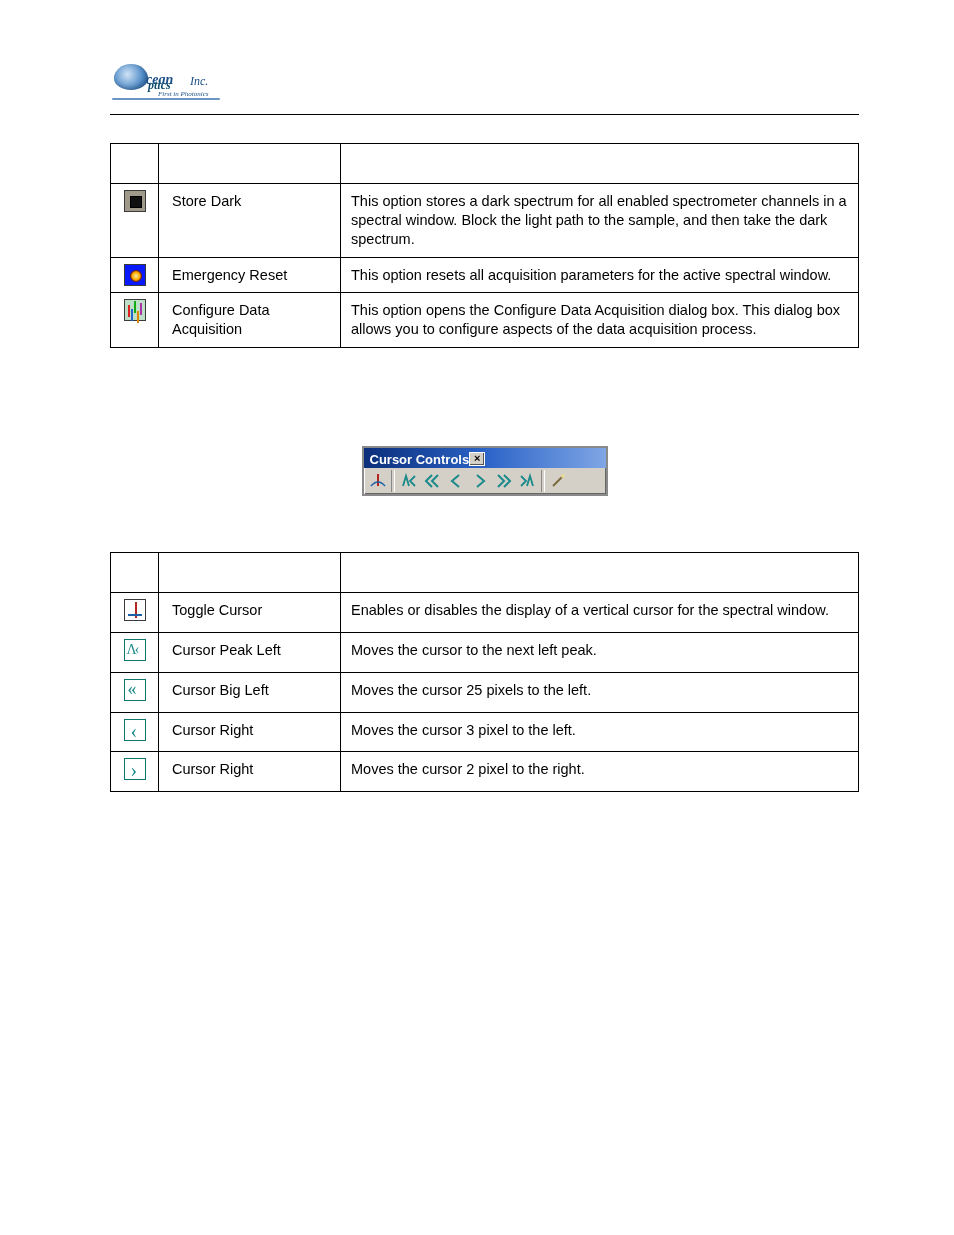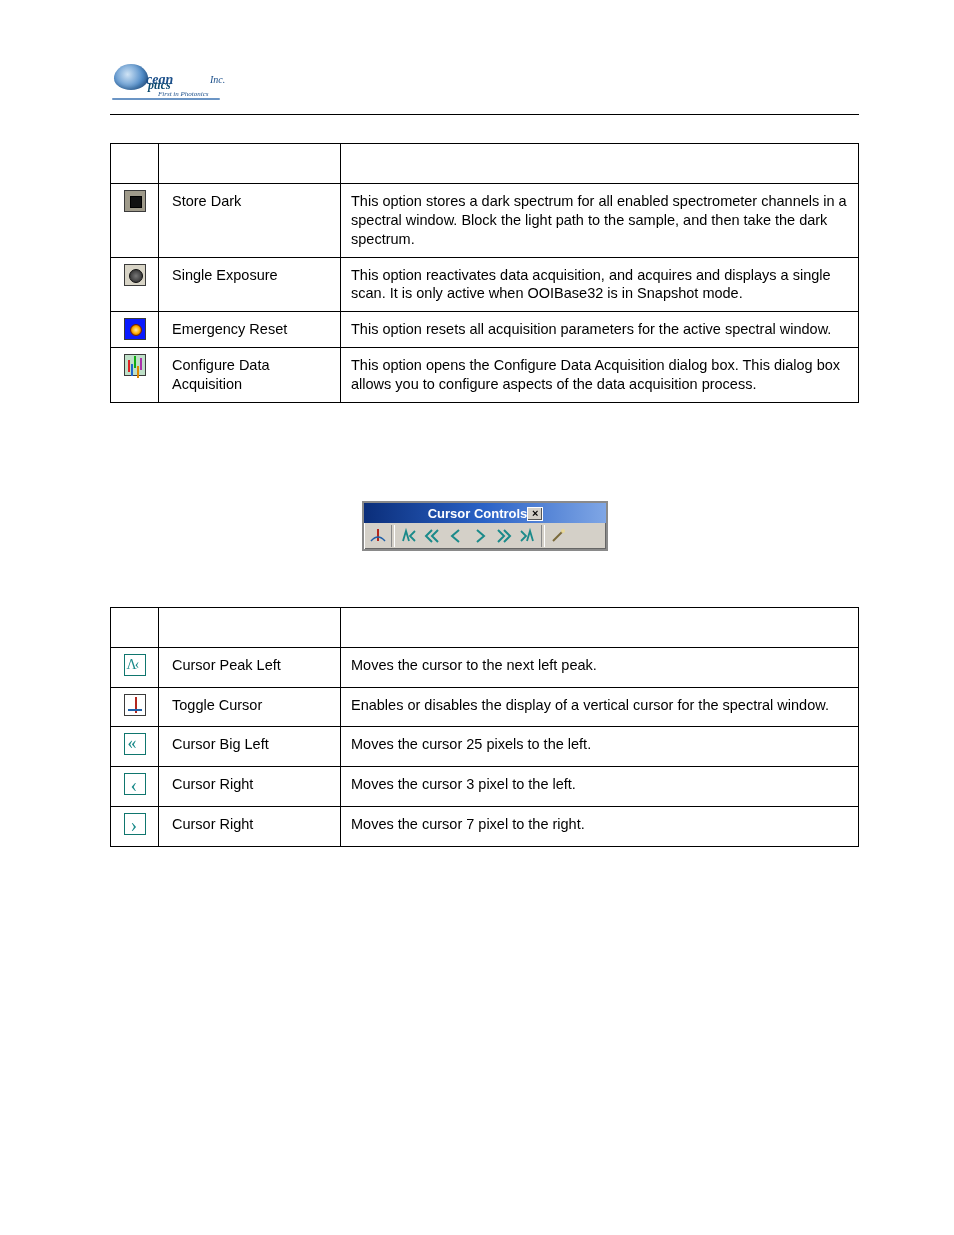--- a/index.html
+++ b/index.html
@@ -26,21 +26,21 @@
   }
   .logo .globe {
     width: 34px; height: 26px;
     background: radial-gradient(circle at 40% 40%, #cfe3f5 0%, #4f8bc8 60%, #2a5f9e 100%);
     border-radius: 50% 50% 50% 50% / 55% 55% 45% 45%;
     position: absolute; left: 4px; top: 4px;
     box-shadow: inset -2px -2px 4px rgba(0,0,0,0.25);
   }
   .logo .brand1 { position:absolute; left:36px; top:12px; font-style:italic; font-weight:bold; color:#1b4f8a; font-size:14px; }
   .logo .brand2 { position:absolute; left:38px; top:18px; font-style:italic; font-weight:bold; color:#0c4a6e; font-size:12px; }
-  .logo .inc { position:absolute; left:100px; top:14px; font-size:10px; color:#1b4f8a; font-style:italic; }
+  .logo .inc { position:absolute; left:80px; top:14px; font-size:12px; color:#1b4f8a; font-style:italic; }
   .logo .swoosh { position:absolute; left:2px; top:34px; width:108px; height:10px; }
   .logo .swoosh::before {
     content:""; position:absolute; left:0; top:4px; width:100%; height:2px;
     background:linear-gradient(90deg,#6b95c5,#6b95c5);
     border-radius:2px;
   }
   .logo .tag { position:absolute; left:48px; top:30px; font-size:7px; color:#1b4f8a; font-style:italic; }
 
   table.ref {
     border-collapse: collapse;
@@ -102,21 +102,21 @@
     background:#d4d0c8;
     box-shadow: 1px 1px 0 #fff inset, -1px -1px 0 #666 inset;
   }
   .ct-title {
     height:20px;
     background: linear-gradient(90deg,#0b2e7a 0%, #2b63c7 50%, #7fa6e5 100%);
     color:#fff;
     font-weight:bold;
     font-size:13px;
     padding:2px 4px 0 6px;
-    display:flex; align-items:center; justify-content:center;
+    display:flex; align-items:center; justify-content:flex-start;
     font-family: Tahoma, Arial, sans-serif;
   }
   .ct-close {
     width:16px;height:14px;background:#d4d0c8;border:1px solid #fff;
     box-shadow: inset -1px -1px 0 #555;
     color:#000;font-size:11px;line-height:11px;text-align:center;font-weight:bold;
     font-family: Arial, sans-serif;
   }
   .ct-buttons {
     display:flex; gap:0px; padding:2px 2px;
@@ -175,25 +175,20 @@
         <th></th>
       </tr>
     </thead>
     <tbody>
       <tr>
         <td class="icon-cell"><span class="tool-icon ic-storedark"></span></td>
         <td class="name-cell">Store Dark</td>
         <td>This option stores a dark spectrum for all enabled spectrometer channels in a spectral window. Block the light path to the sample, and then take the dark spectrum.</td>
       </tr>
       <tr>
-        <td class="icon-cell"><span class="tool-icon ic-single"></span></td>
-        <td class="name-cell">Single Exposure</td>
-        <td>This option reactivates data acquisition, and acquires and displays a single scan. It is only active when OOIBase32 is in Snapshot mode.</td>
-      </tr>
-      <tr>
         <td class="icon-cell"><span class="tool-icon ic-emerg"></span></td>
         <td class="name-cell">Emergency Reset</td>
         <td>This option resets all acquisition parameters for the active spectral window.</td>
       </tr>
       <tr>
         <td class="icon-cell"><span class="tool-icon ic-config"></span></td>
         <td class="name-cell">Configure Data Acquisition</td>
         <td>This option opens the Configure Data Acquisition dialog box. This dialog box allows you to configure aspects of the data acquisition process.</td>
       </tr>
     </tbody>
@@ -261,40 +256,40 @@
   <table class="ref">
     <thead>
       <tr>
         <th></th>
         <th></th>
         <th></th>
       </tr>
     </thead>
     <tbody>
       <tr>
+        <td class="icon-cell"><span class="cur cur-toggle"></span></td>
+        <td class="name-cell">Toggle Cursor</td>
+        <td>Enables or disables the display of a vertical cursor for the spectral window.</td>
+      </tr>
+      <tr>
         <td class="icon-cell"><span class="cur teal-border cur-peakleft"></span></td>
         <td class="name-cell">Cursor Peak Left</td>
         <td>Moves the cursor to the next left peak.</td>
       </tr>
       <tr>
-        <td class="icon-cell"><span class="cur cur-toggle"></span></td>
-        <td class="name-cell">Toggle Cursor</td>
-        <td>Enables or disables the display of a vertical cursor for the spectral window.</td>
-      </tr>
-      <tr>
         <td class="icon-cell"><span class="cur teal-border cur-bigleft"></span></td>
         <td class="name-cell">Cursor Big Left</td>
         <td>Moves the cursor 25 pixels to the left.</td>
       </tr>
       <tr>
         <td class="icon-cell"><span class="cur teal-border cur-left"></span></td>
         <td class="name-cell">Cursor Right</td>
         <td>Moves the cursor 3 pixel to the left.</td>
       </tr>
       <tr>
         <td class="icon-cell"><span class="cur teal-border cur-right"></span></td>
         <td class="name-cell">Cursor Right</td>
-        <td>Moves the cursor 7 pixel to the right.</td>
+        <td>Moves the cursor 2 pixel to the right.</td>
       </tr>
     </tbody>
   </table>
 
 </div>
 
 </body></html>

